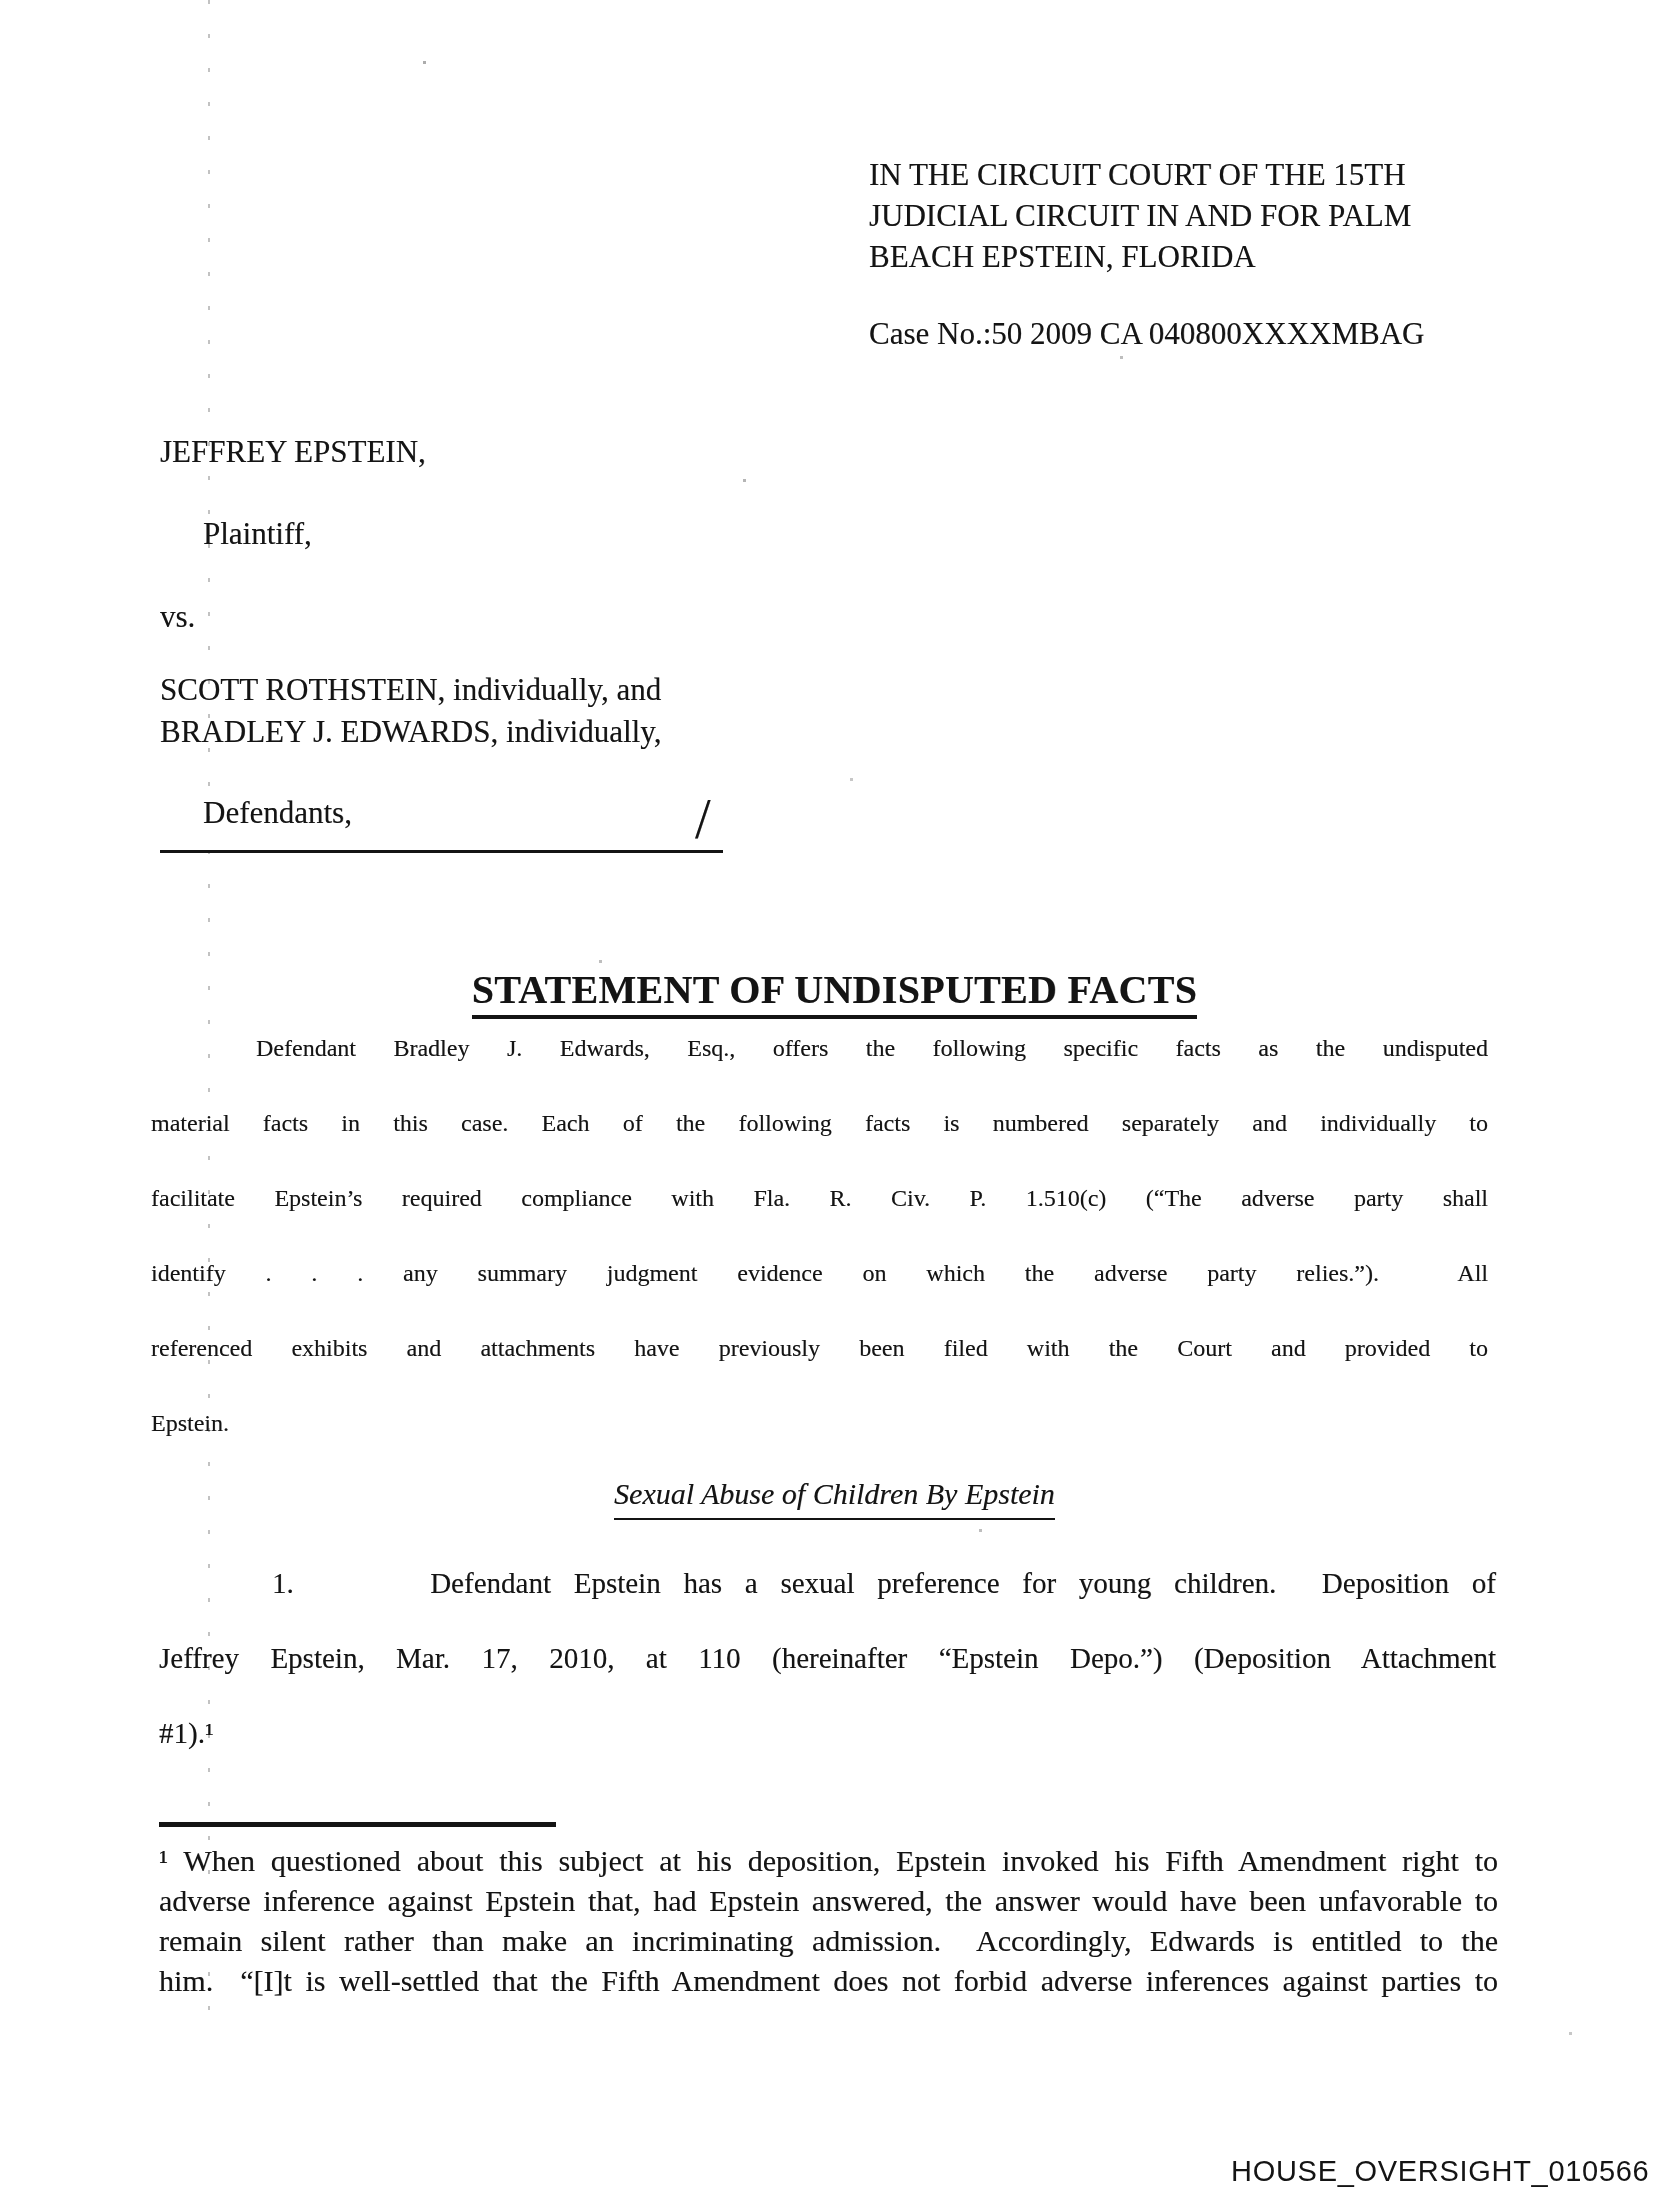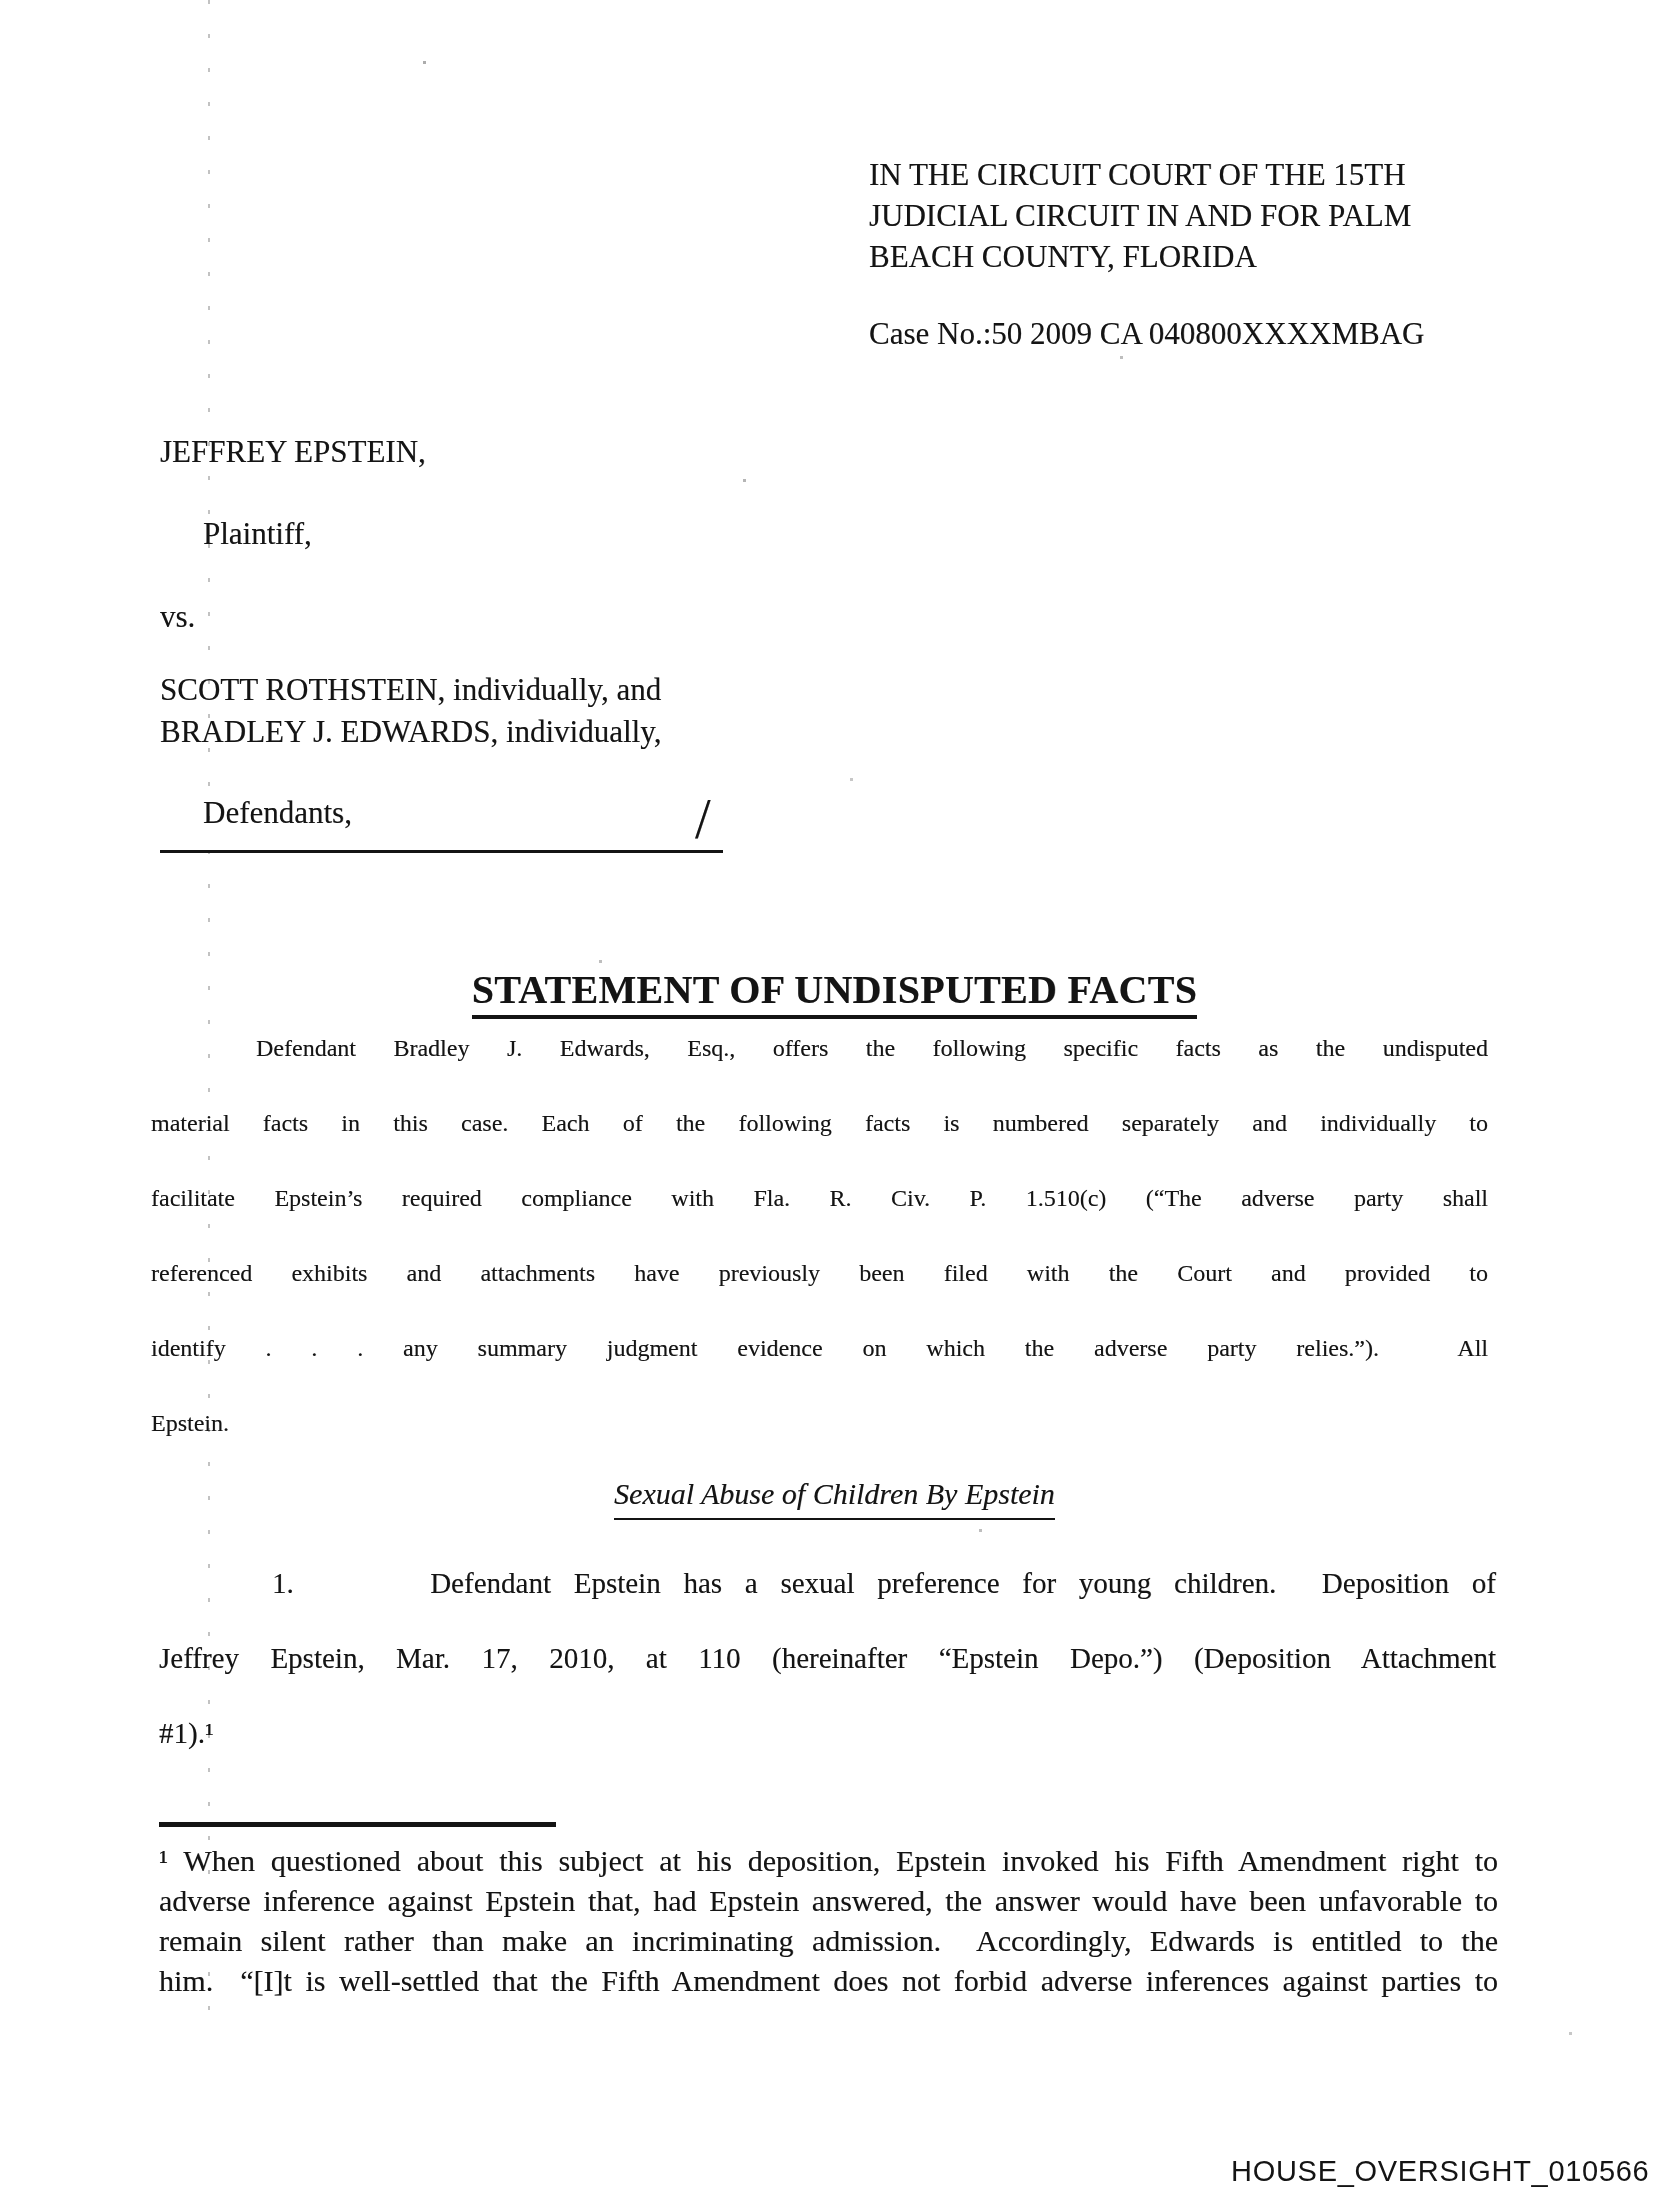--- a/index.html
+++ b/index.html
@@ -95,21 +95,21 @@
 <body>
 
 <div class="page">
 
   <div class="scan-artifact"></div>
   <div class="specks"></div>
 
   <div class="court-header">
       <div class="court-line">IN THE CIRCUIT COURT OF THE 15TH</div>
       <div class="court-line">JUDICIAL CIRCUIT IN AND FOR PALM</div>
-      <div class="court-line">BEACH COUNTY, FLORIDA</div>
+      <div class="court-line">BEACH EPSTEIN, FLORIDA</div>
     </div>
 
   <div class="case-number">Case No.:50 2009 CA 040800XXXXMBAG</div>
 
   <div class="caption">
     <div class="cap-line cap-plaintiff-name">JEFFREY EPSTEIN,</div>
     <div class="cap-line cap-plaintiff-role">Plaintiff,</div>
     <div class="cap-line cap-versus">vs.</div>
     <div class="cap-line cap-def1">SCOTT ROTHSTEIN, individually, and</div>
     <div class="cap-line cap-def2">BRADLEY J. EDWARDS, individually,</div>
@@ -119,22 +119,22 @@
   </div>
 
   <div class="doc-title-wrap">
     <span class="doc-title">STATEMENT OF UNDISPUTED FACTS</span>
   </div>
 
   <div class="intro">
       <div class="line">Defendant Bradley J. Edwards, Esq., offers the following specific facts as the undisputed</div>
       <div class="line">material facts in this case. Each of the following facts is numbered separately and individually to</div>
       <div class="line">facilitate Epstein’s required compliance with Fla. R. Civ. P. 1.510(c) (“The adverse party shall</div>
+      <div class="line">identify . . . any summary judgment evidence on which the adverse party relies.”).&nbsp; All</div>
       <div class="line">referenced exhibits and attachments have previously been filed with the Court and provided to</div>
-      <div class="line">identify . . . any summary judgment evidence on which the adverse party relies.”).&nbsp; All</div>
       <div class="line">Epstein.</div>
     </div>
 
   <div class="section-head-wrap">
     <span class="section-head">Sexual Abuse of Children By Epstein</span>
   </div>
 
   <div class="fact1">
       <div class="line">1.&nbsp;&nbsp;&nbsp;&nbsp;&nbsp;&nbsp;Defendant Epstein has a sexual preference for young children.&nbsp; Deposition of</div>
       <div class="line">Jeffrey Epstein, Mar. 17, 2010, at 110 (hereinafter “Epstein Depo.”) (Deposition Attachment</div>

